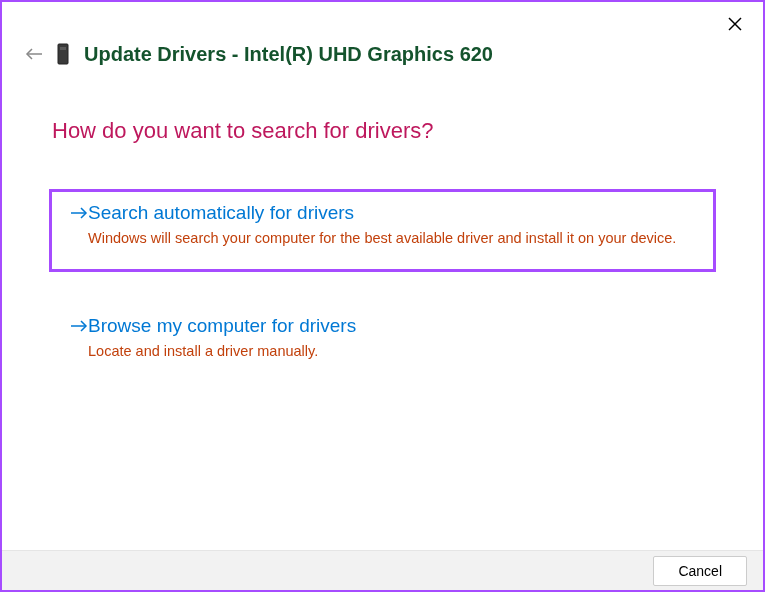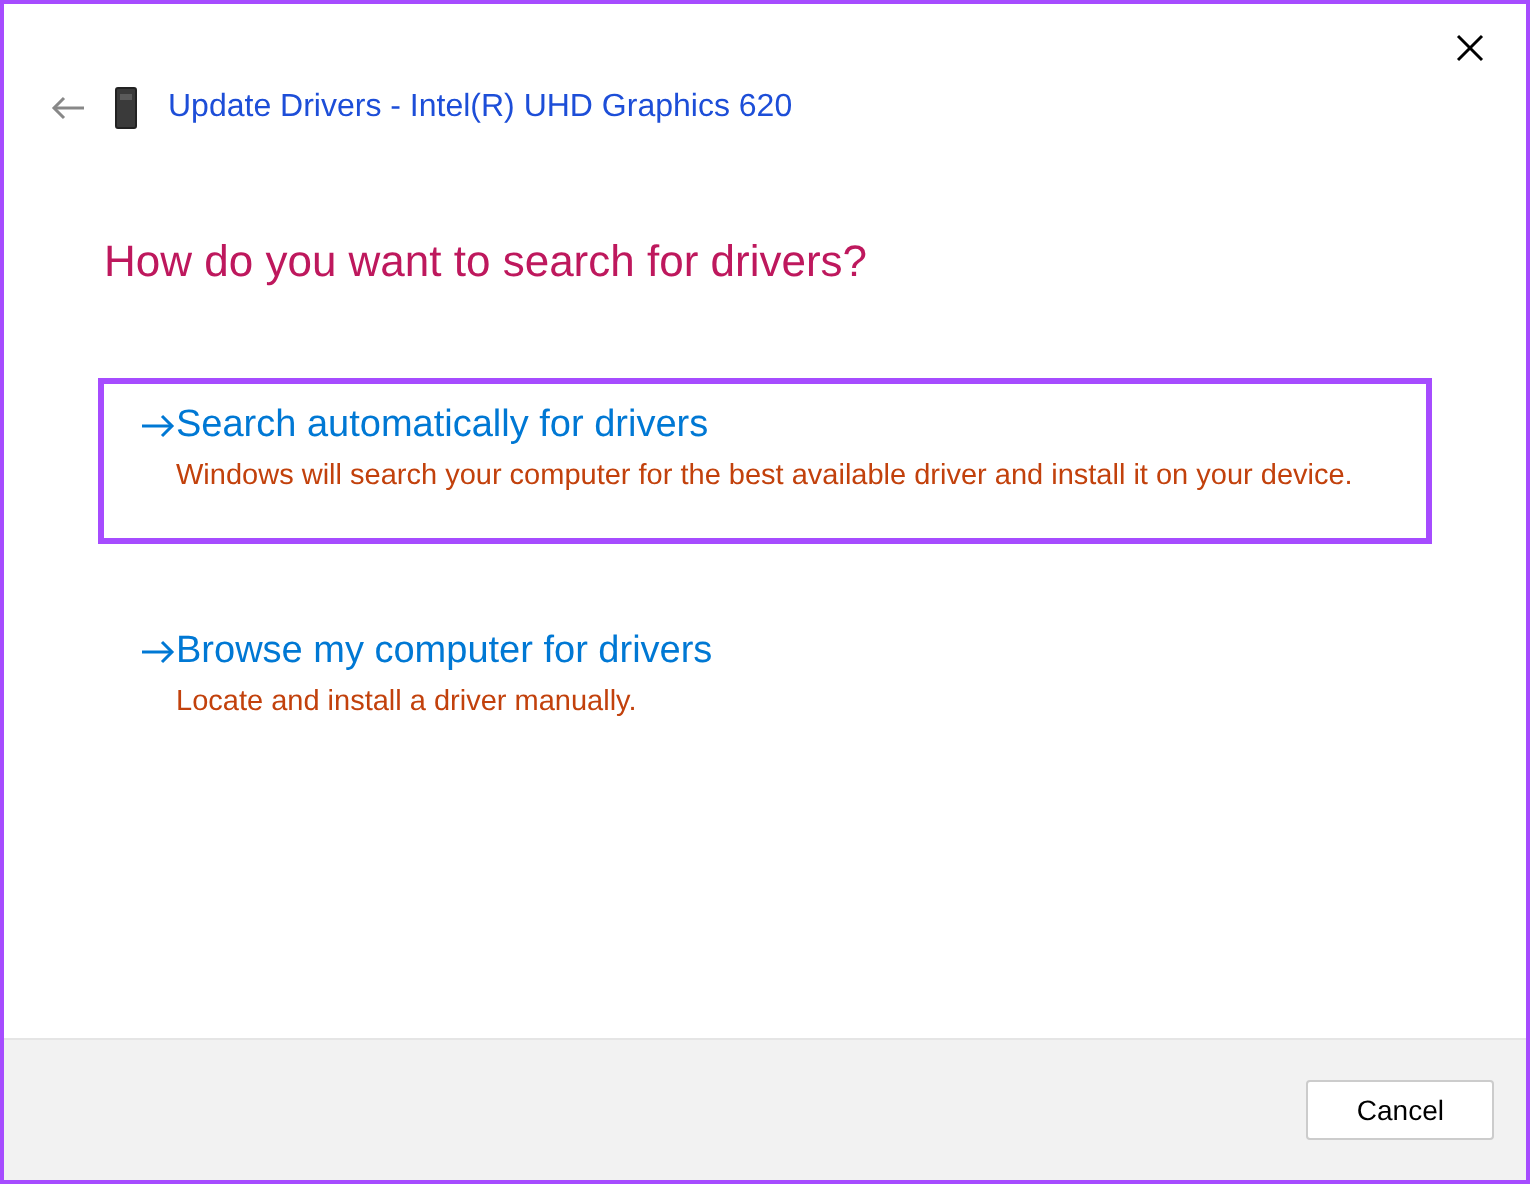--- a/index.html
+++ b/index.html
@@ -45,23 +45,23 @@
     .back-arrow svg { stroke: #888; }
     .device-icon {
       width: 18px;
       height: 28px;
       display: flex;
       align-items: center;
       justify-content: center;
       margin-left: -2px;
     }
     .window-title {
-      font-size: 16px;
-      color: #1d4ed8;
-      font-weight: 400;
+      font-size: 20px;
+      color: #14532d;
+      font-weight: 700;
     }
     .content {
       padding: 50px 50px 0 50px;
     }
     .heading {
       font-size: 22px;
       color: #be185d;
       font-weight: 400;
       margin-bottom: 48px;
     }
@@ -96,21 +96,21 @@
     .option-desc {
       font-size: 14.5px;
       color: #c2410c;
       line-height: 1.45;
     }
     .footer {
       position: absolute;
       bottom: 0;
       left: 0;
       right: 0;
-      height: 71px;
+      height: 40px;
       background: #f2f2f2;
       border-top: 1px solid #e5e5e5;
       display: flex;
       justify-content: flex-end;
       align-items: center;
       padding-right: 16px;
     }
     .cancel-btn {
       background: #fff;
       border: 1px solid #ccc;

